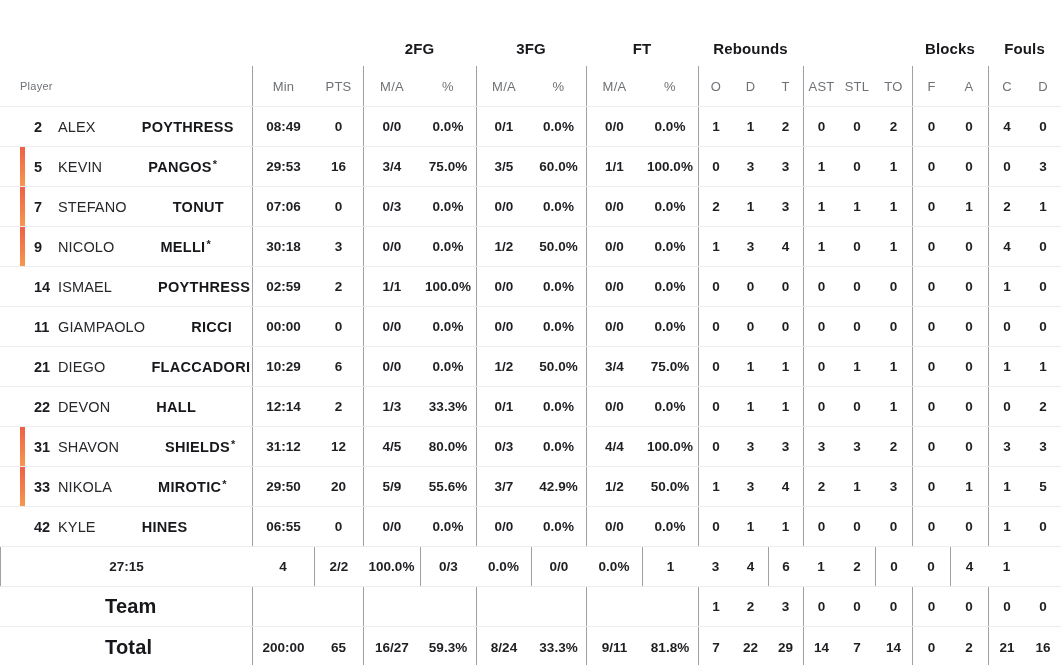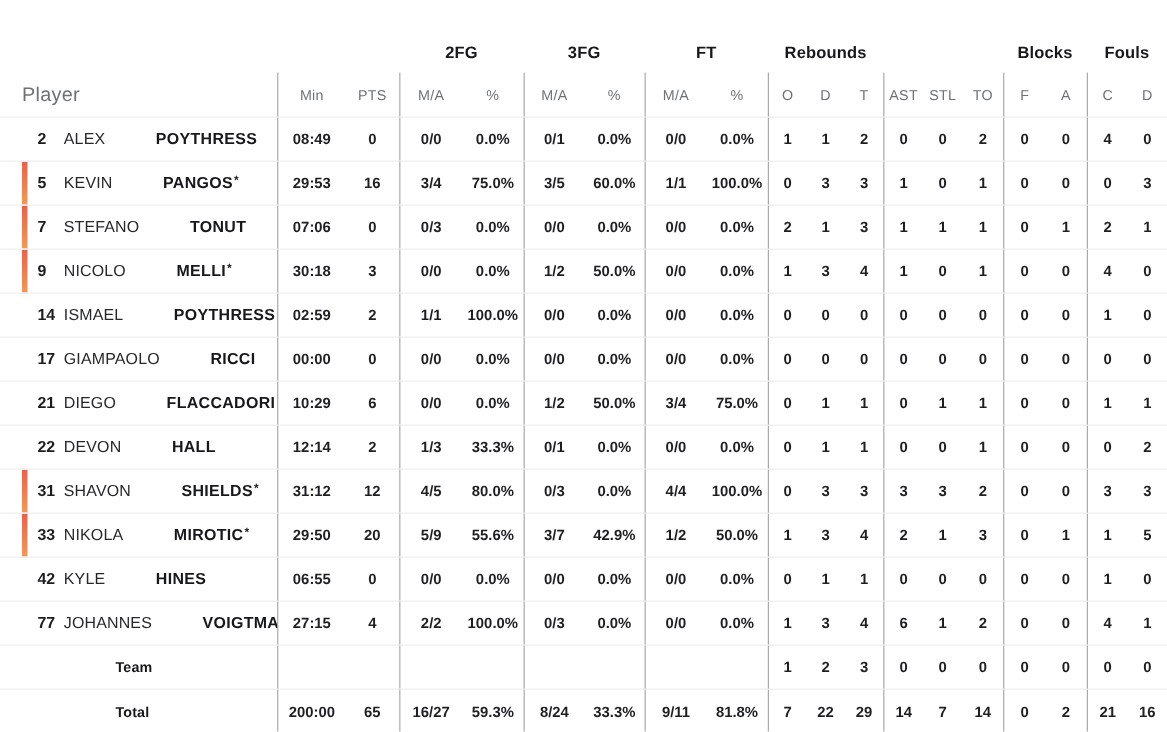--- a/index.html
+++ b/index.html
@@ -40,21 +40,21 @@
   .subheader {
     height: 41px;
     font-size: 13px;
     color: #6e7277;
     border-bottom: 1px solid #ececed;
     letter-spacing: .02em;
   }
   .subheader .player-head {
     justify-content: flex-start;
     padding-left: 20px;
-    font-size: 18px;
+    font-size: 11px;
   }
 
   .row {
     height: 40px;
     border-bottom: 1px solid #ececed;
     font-size: 13.5px;
     font-weight: 700;
     color: #1e1f23;
     position: relative;
   }
@@ -87,21 +87,21 @@
   .pname { font-size: 14.5px; white-space: nowrap; }
   .first { font-weight: 400; color: #27282c; margin-right: 5px; letter-spacing: .01em; margin-top: 36px; }
   .last  { font-weight: 700; color: #17181c; letter-spacing: .02em; padding-left: 41px; }
   .star  {
     font-size: 11px;
     font-weight: 700;
     margin-left: 1px;
     position: relative;
     top: -4px;
   }
-  .rowlabel { font-weight: 700; font-size: 13px; color: #17181c; letter-spacing: .01em; }
+  .rowlabel { font-weight: 700; font-size: 20px; color: #17181c; letter-spacing: .01em; }
 </style>
 </head>
 <body>
 
 <div class="boxscore">
 
   <div class="group-grid">
     <div class="group-label"></div>
     <div class="group-label"></div>
     <div class="group-label">2FG</div>
@@ -267,21 +267,21 @@
     <div class="cell">0</div>
     <div class="cell sep">0</div>
     <div class="cell">0</div>
     <div class="cell sep">1</div>
     <div class="cell">0</div>
   </div>
 
   <div class="grid row">
     <div class="cell player-cell">
 
-      <span class="jersey">17</span>
+      <span class="jersey">11</span>
       <span class="pname"><span class="first">GIAMPAOLO</span><span class="last">RICCI</span><span class="star"></span></span>
       <span class="rowlabel"></span>
     </div>
     <div class="cell sep">00:00</div>
     <div class="cell">0</div>
     <div class="cell sep">0/0</div>
     <div class="cell">0.0%</div>
     <div class="cell sep">0/0</div>
     <div class="cell">0.0%</div>
     <div class="cell sep">0/0</div>
@@ -427,26 +427,20 @@
     <div class="cell sep">0</div>
     <div class="cell">0</div>
     <div class="cell">0</div>
     <div class="cell sep">0</div>
     <div class="cell">0</div>
     <div class="cell sep">1</div>
     <div class="cell">0</div>
   </div>
 
   <div class="grid row">
-    <div class="cell player-cell">
-
-      <span class="jersey">77</span>
-      <span class="pname"><span class="first">JOHANNES</span><span class="last">VOIGTMANN</span><span class="star">*</span></span>
-      <span class="rowlabel"></span>
-    </div>
     <div class="cell sep">27:15</div>
     <div class="cell">4</div>
     <div class="cell sep">2/2</div>
     <div class="cell">100.0%</div>
     <div class="cell sep">0/3</div>
     <div class="cell">0.0%</div>
     <div class="cell sep">0/0</div>
     <div class="cell">0.0%</div>
     <div class="cell sep">1</div>
     <div class="cell">3</div>

